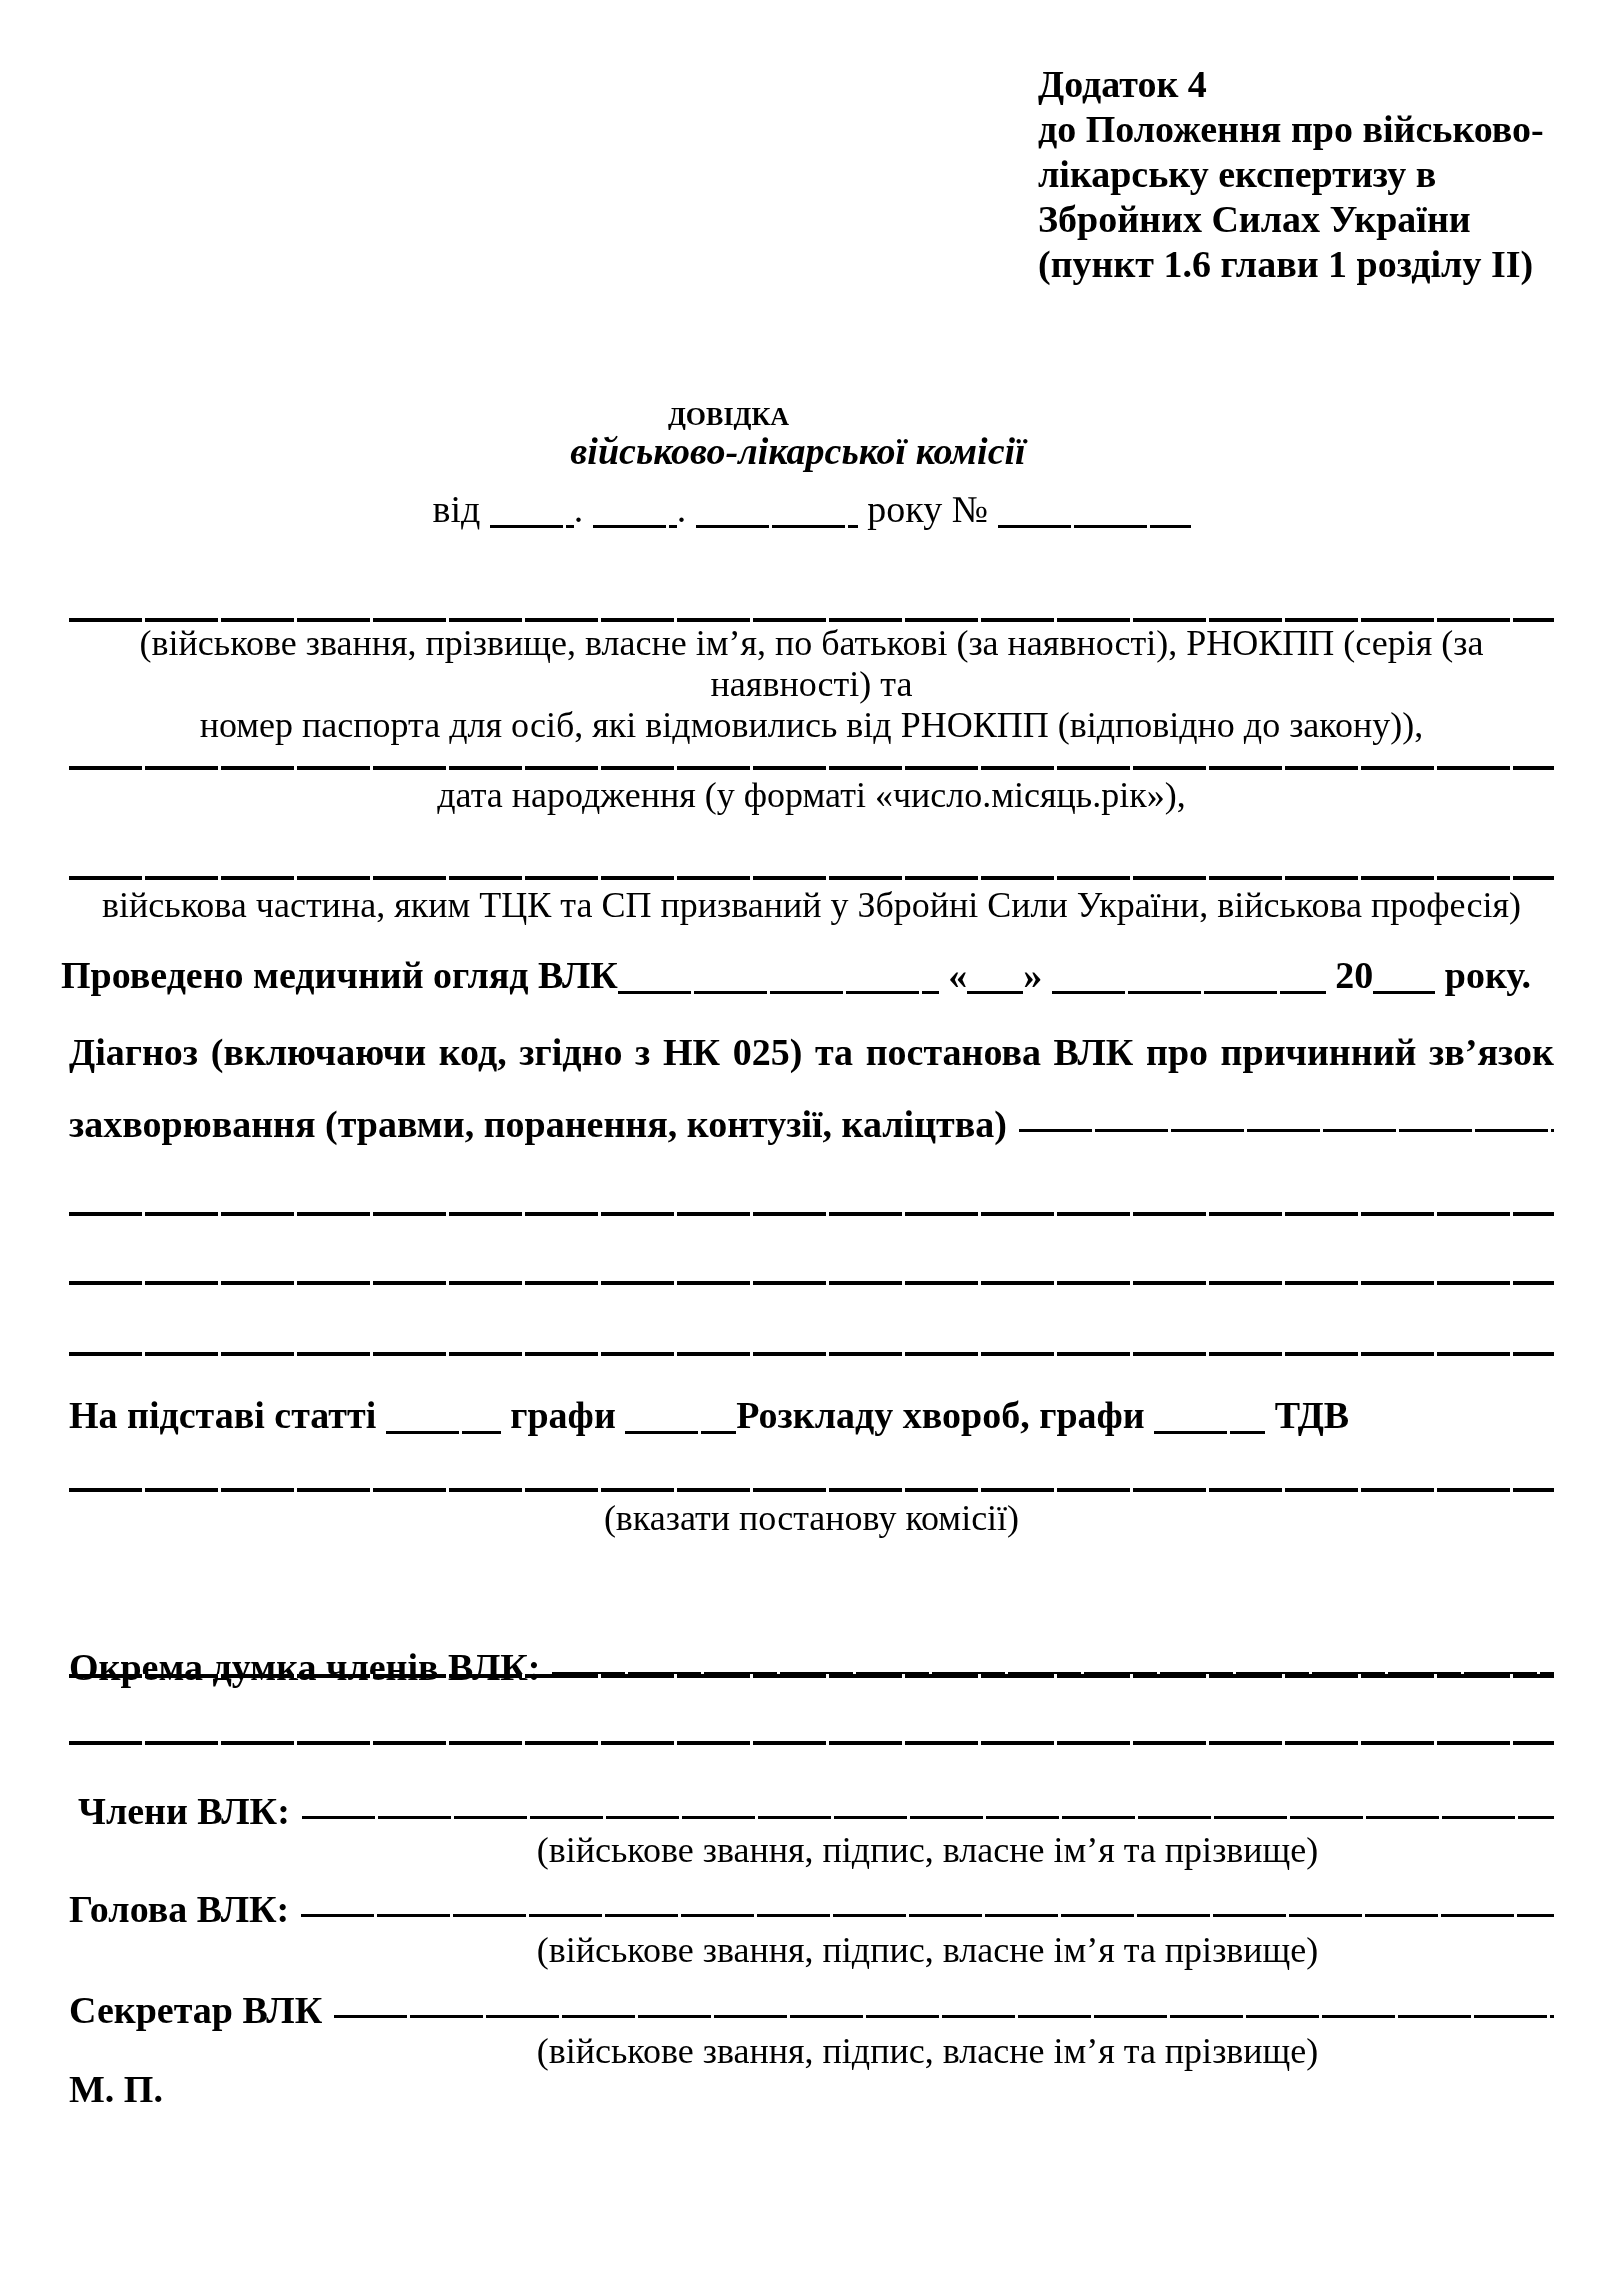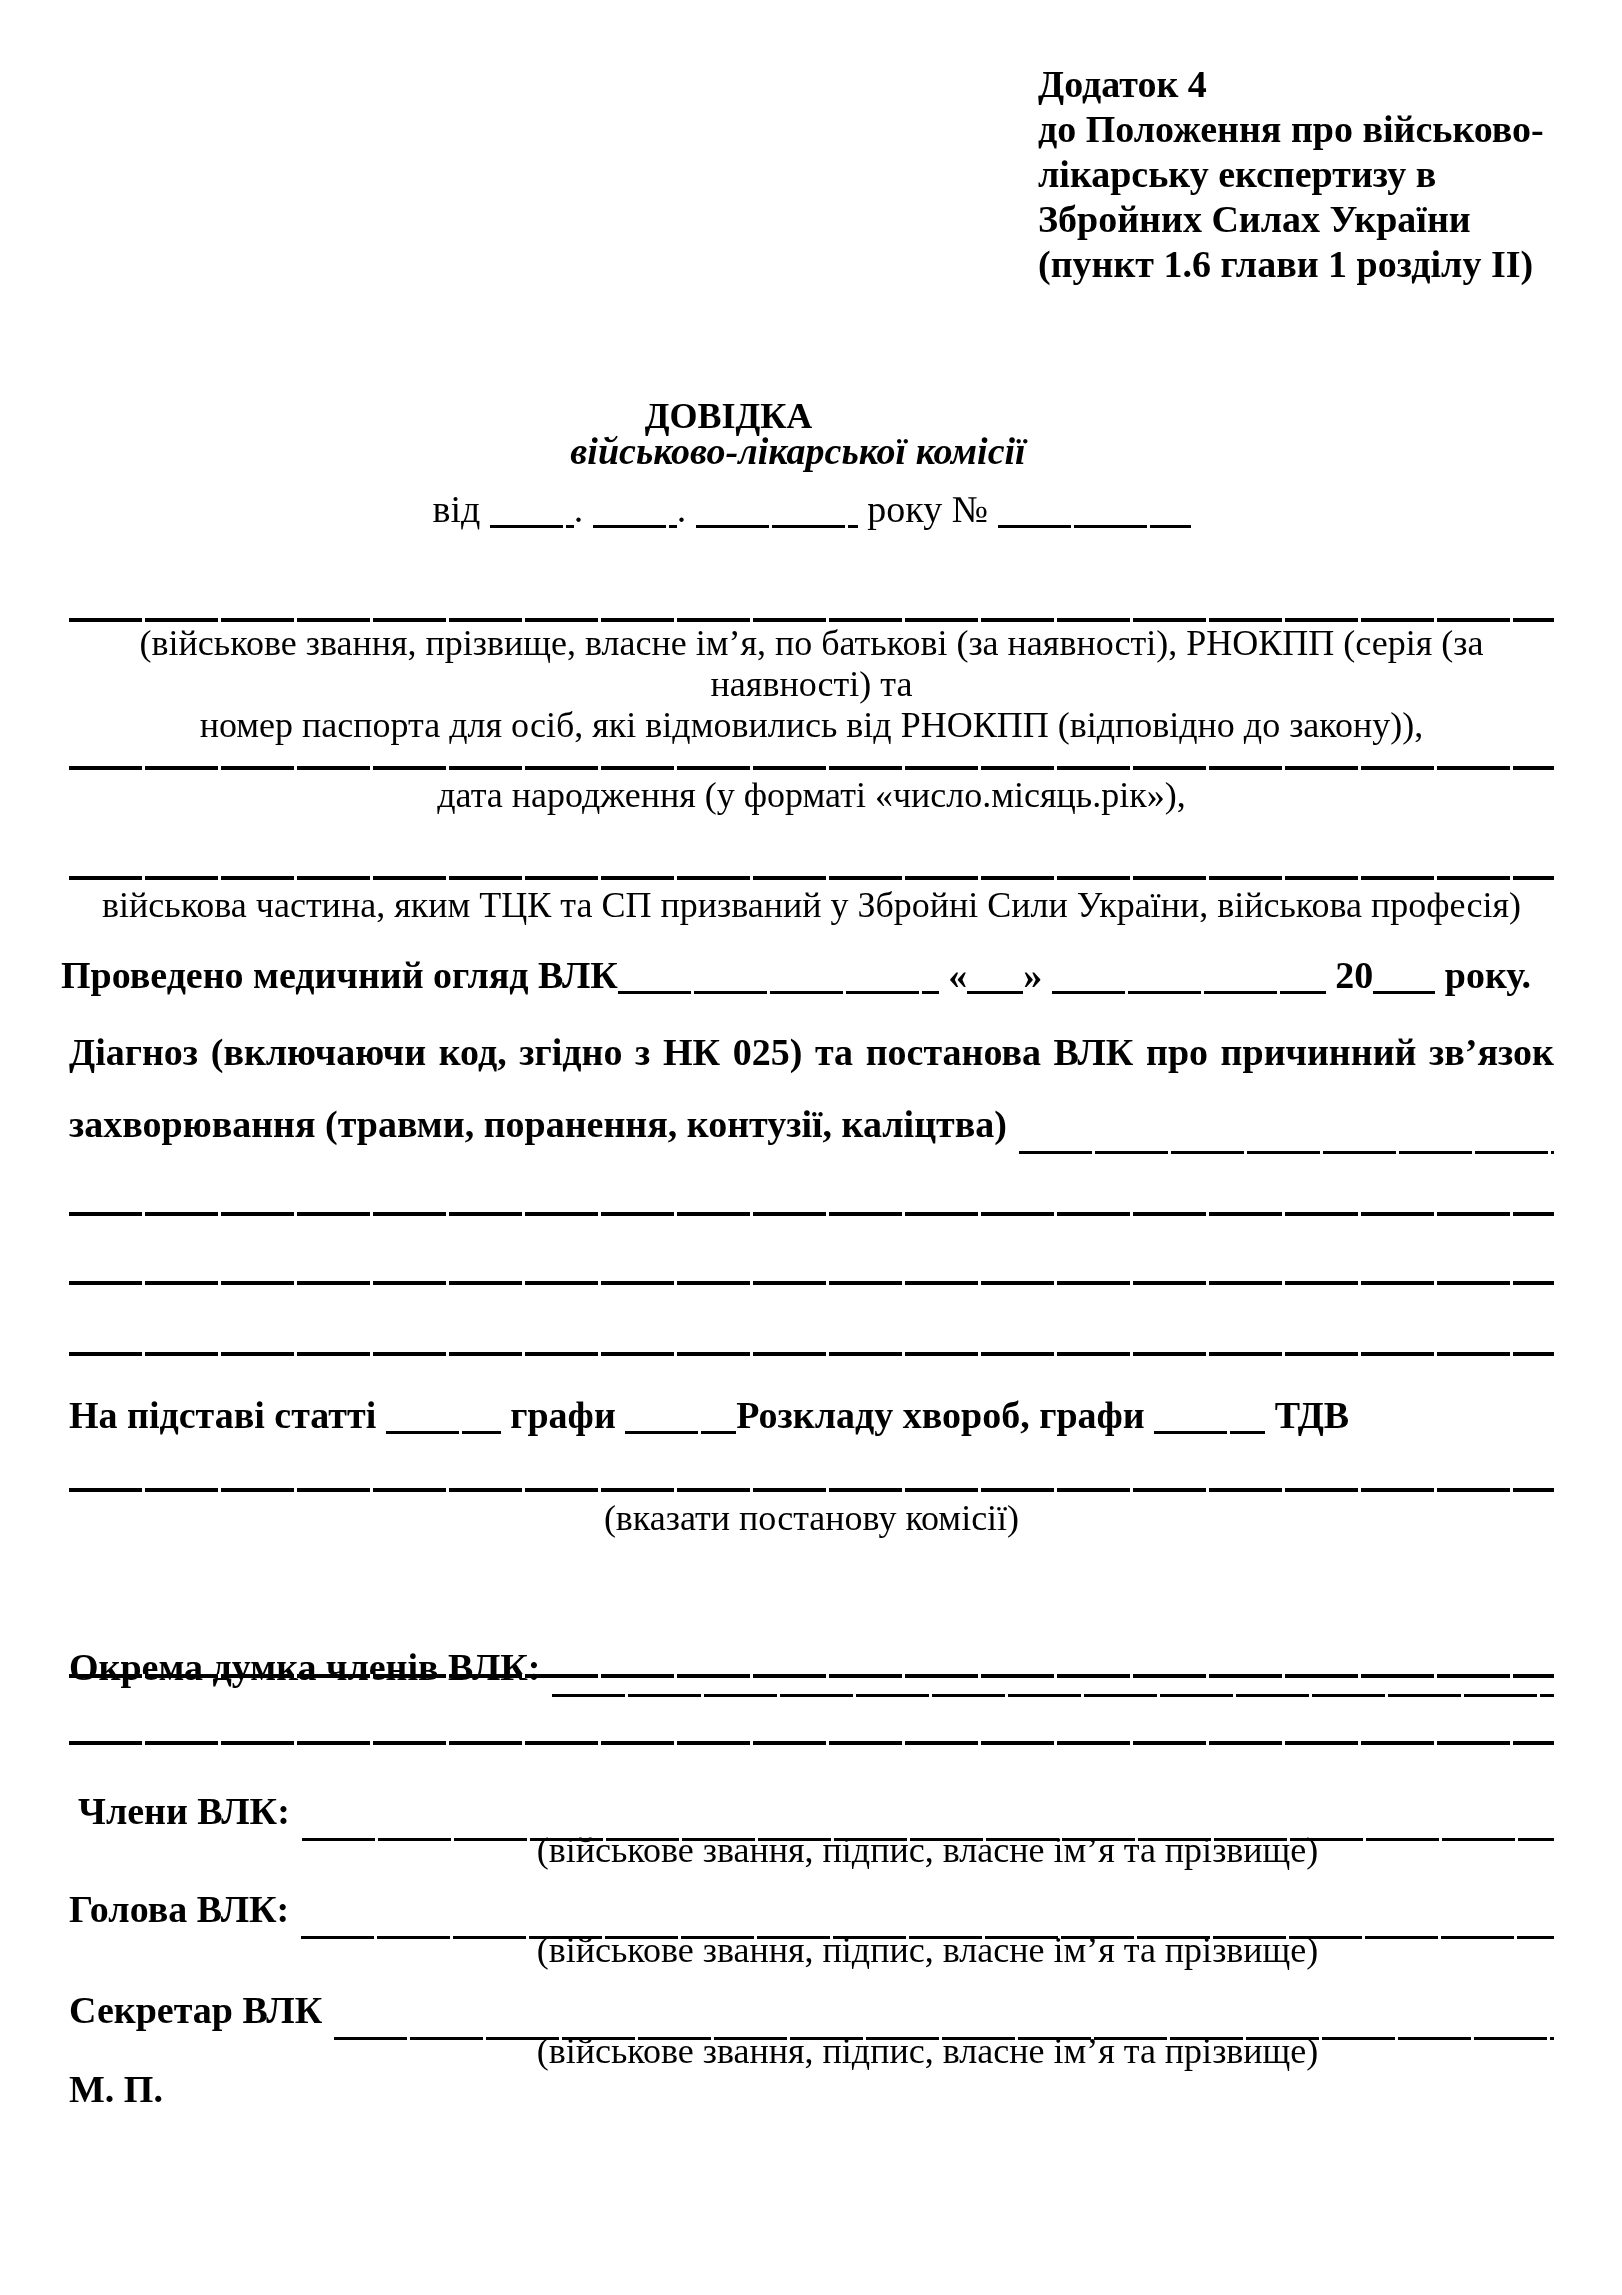--- a/index.html
+++ b/index.html
@@ -24,21 +24,21 @@
     background:repeating-linear-gradient(90deg,#000 0,#000 73px,#fff 73px,#fff 76px);
   }
   
   .bl{
     display:inline-block;
     height:3.3px;
     vertical-align:-5.9px;
     background:repeating-linear-gradient(90deg,#000 0,#000 73px,#fff 73px,#fff 76px);
   }
   
-  .row{display:flex;align-items:flex-end;}
+  .row{display:flex;align-items:center;}
   .fill{
     flex:1;
     height:3.3px;
     position:relative;
     top:5.9px;
     background:repeating-linear-gradient(90deg,#000 0,#000 73px,#fff 73px,#fff 76px);
   }
   .just{text-align:justify;text-align-last:justify;}
   .lh72{line-height:47px;font-weight:bold;}
   .nowrap{white-space:nowrap;}
@@ -49,21 +49,21 @@
 <div class="page">
 
   <div class="abs lh72" style="left:1038px;top:62px;width:530px;line-height:45px;">
     <div>Додаток 4</div>
     <div>до Положення про військово-</div>
     <div>лікарську експертизу в</div>
     <div>Збройних Силах України</div>
     <div>(пункт 1.6 глави 1 розділу II)</div>
   </div>
 
-  <div class="abs center bold" style="left:0;top:393px;width:1457px;font-size:36px;line-height:47px;">ДОВІДКА</div>
+  <div class="abs center bold" style="left:0;top:393px;width:1457px;font-size:26px;line-height:47px;">ДОВІДКА</div>
   <div class="abs center bold" style="left:0;top:428px;width:1596px;line-height:47px;font-style:italic;">військово-лікарської комісії</div>
 
   <div class="abs center nowrap" style="left:0;top:486px;width:1623px;line-height:47px;">
     <span>від</span>
     <span class="bl" style="width:84px;"></span><span>.</span>
     <span class="bl" style="width:84px;"></span><span>.</span>
     <span class="bl" style="width:162px;"></span>
     <span>року</span>
     <span>№</span>
     <span class="bl" style="width:193px;"></span>

